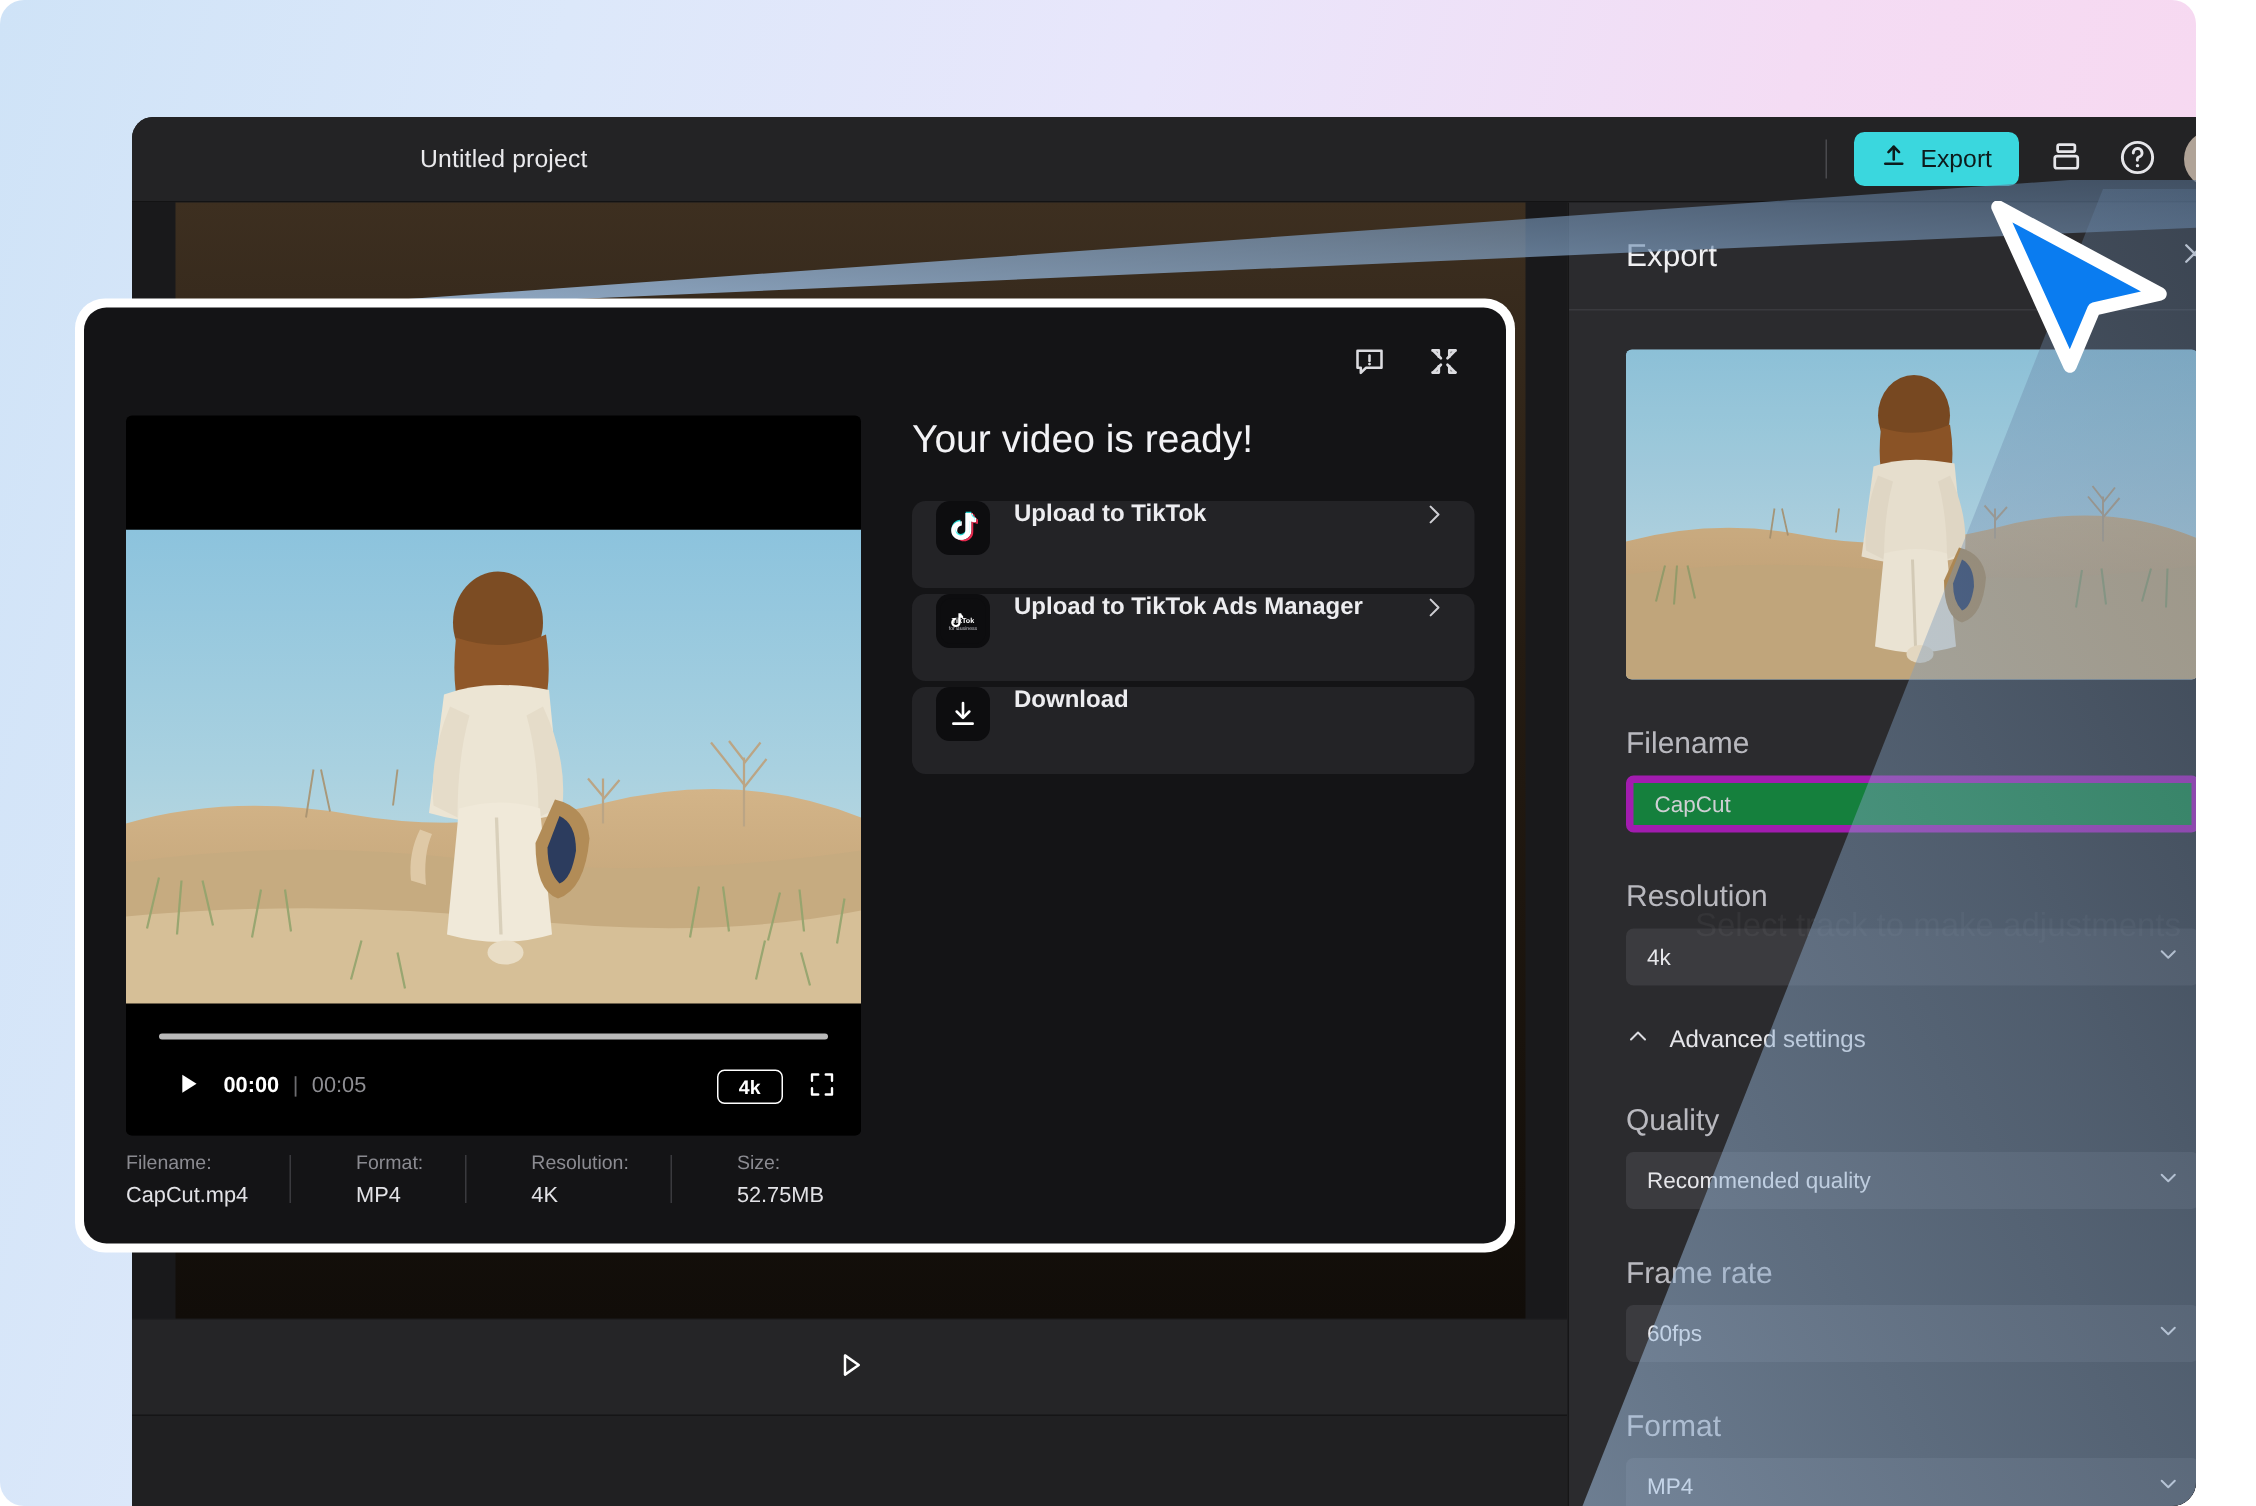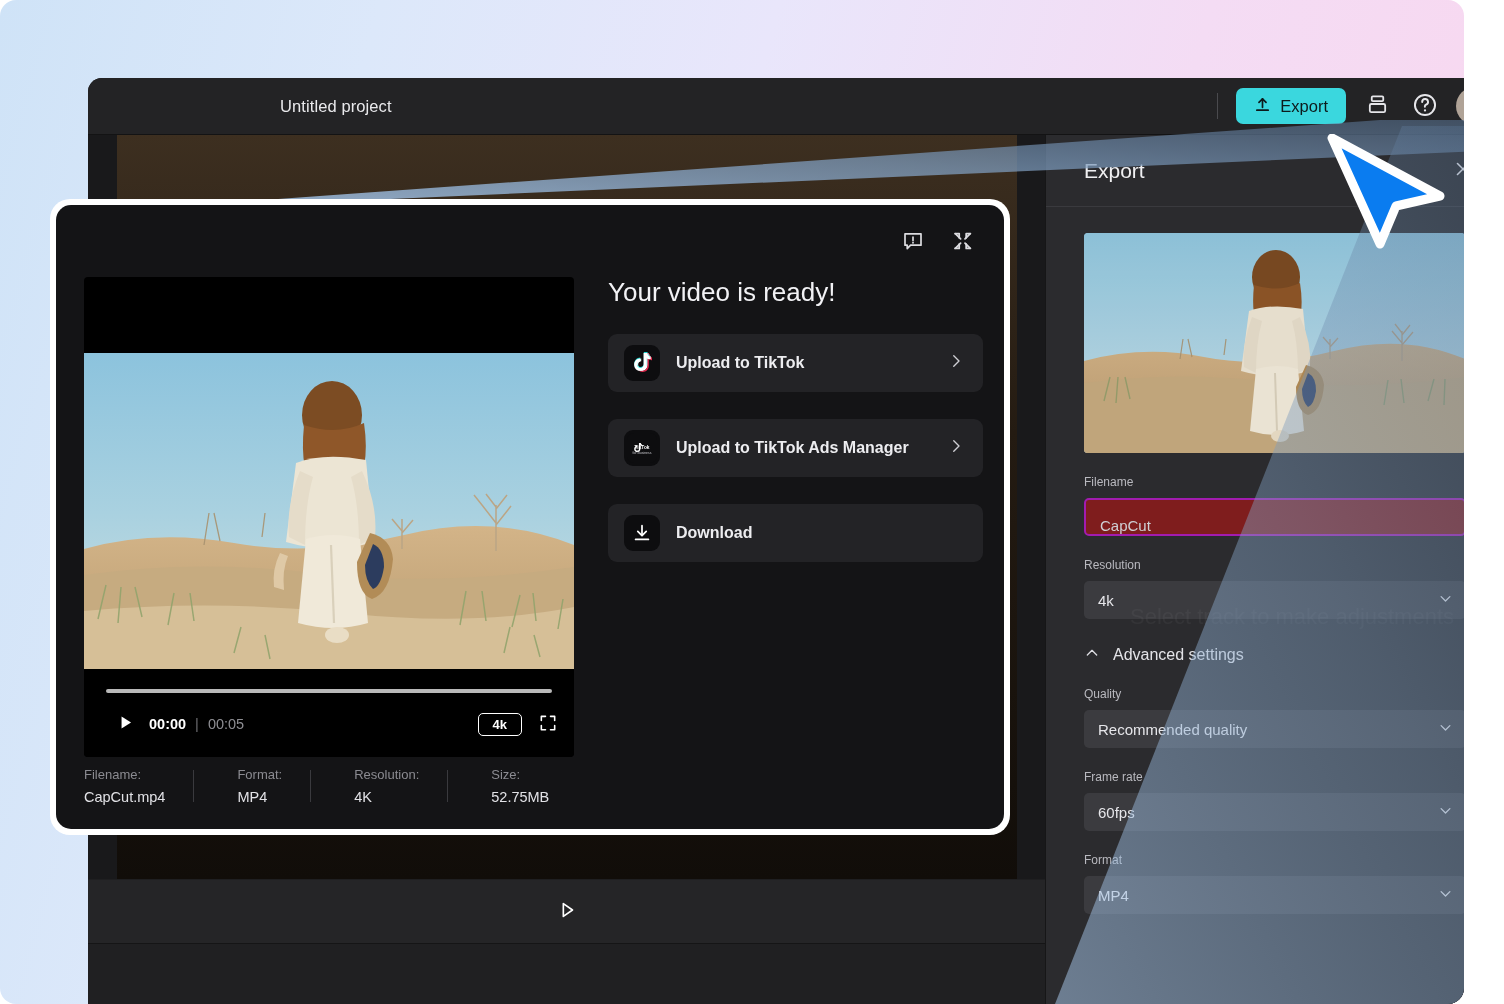--- a/index.html
+++ b/index.html
@@ -207,42 +207,41 @@
   }
   #panel-thumb {
     width: 381px;
     height: 220px;
     border-radius: 4px;
     overflow: hidden;
     position: relative;
     background: #8cb6cc;
   }
   .field-label {
-    margin-top: 22px;
+    margin-top: 32px;
     margin-bottom: 9px;
-    font-size: 12px;
+    font-size: 20px;
     color: #b9b9bf;
   }
   .field-box {
     height: 38px;
     background: #3b3b3f;
     border-radius: 5px;
     display: flex;
     align-items: center;
     padding: 0 14px;
     font-size: 15px;
     color: #e6e6ea;
     cursor: pointer;
     position: relative;
   }
   .field-box.input-like {
-    background: #7f1d1d;
+    background: #15803d;
     color: #cfcfd4;
-    border: 2px solid #a21caf;
-    align-items: flex-end;
+    border: 5px solid #a21caf;
   }
   .field-box .chev {
     position: absolute;
     right: 13px; top: 50%;
     transform: translateY(-50%);
   }
   #advanced-row {
     display: flex;
     align-items: center;
     gap: 13px;
@@ -360,26 +359,25 @@
     width: 375px;
   }
   #ready-title {
     font-size: 26px;
     font-weight: normal;
     color: #f2f2f5;
     margin-bottom: 26px;
   }
   .action-row {
     display: flex;
-    align-items: center;
     height: 58px;
     background: #232326;
     border-radius: 9px;
     padding: 0 18px 0 16px;
-    margin-bottom: 27px;
+    margin-bottom: 4px;
     cursor: pointer;
   }
   .action-icon {
     width: 36px; height: 36px;
     border-radius: 9px;
     background: #0d0d0f;
     display: flex;
     align-items: center;
     justify-content: center;
     flex: 0 0 auto;

